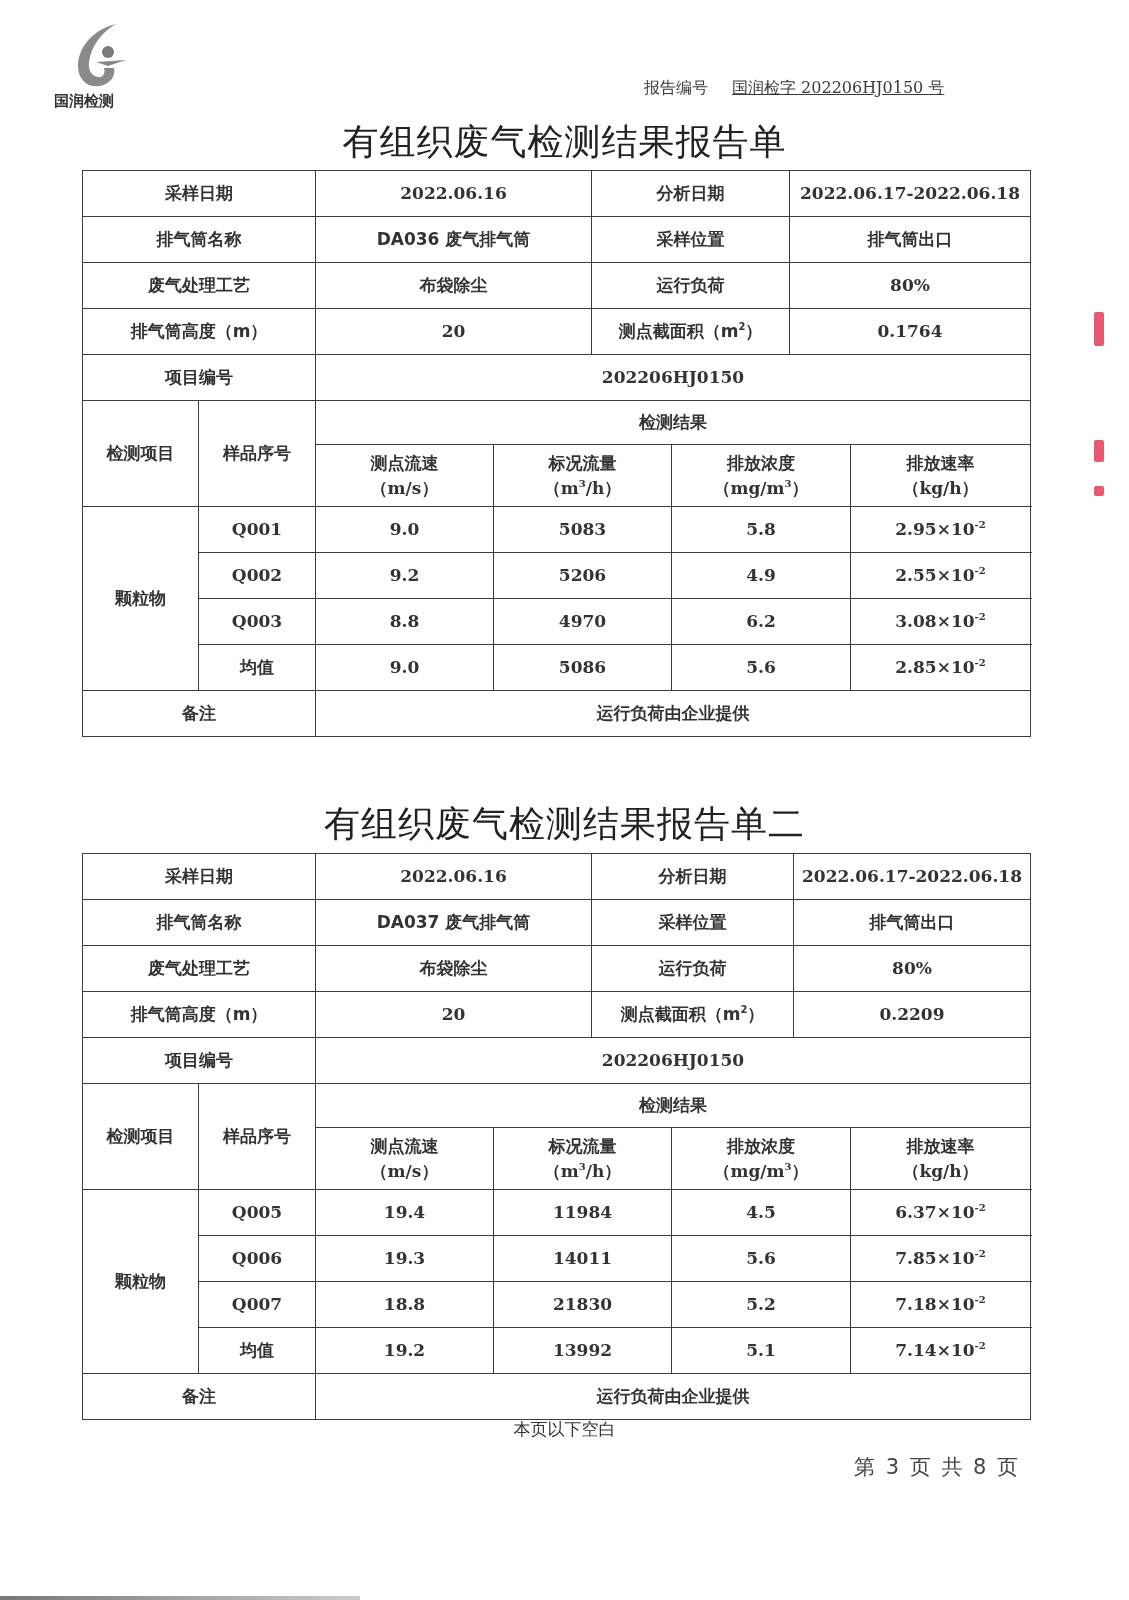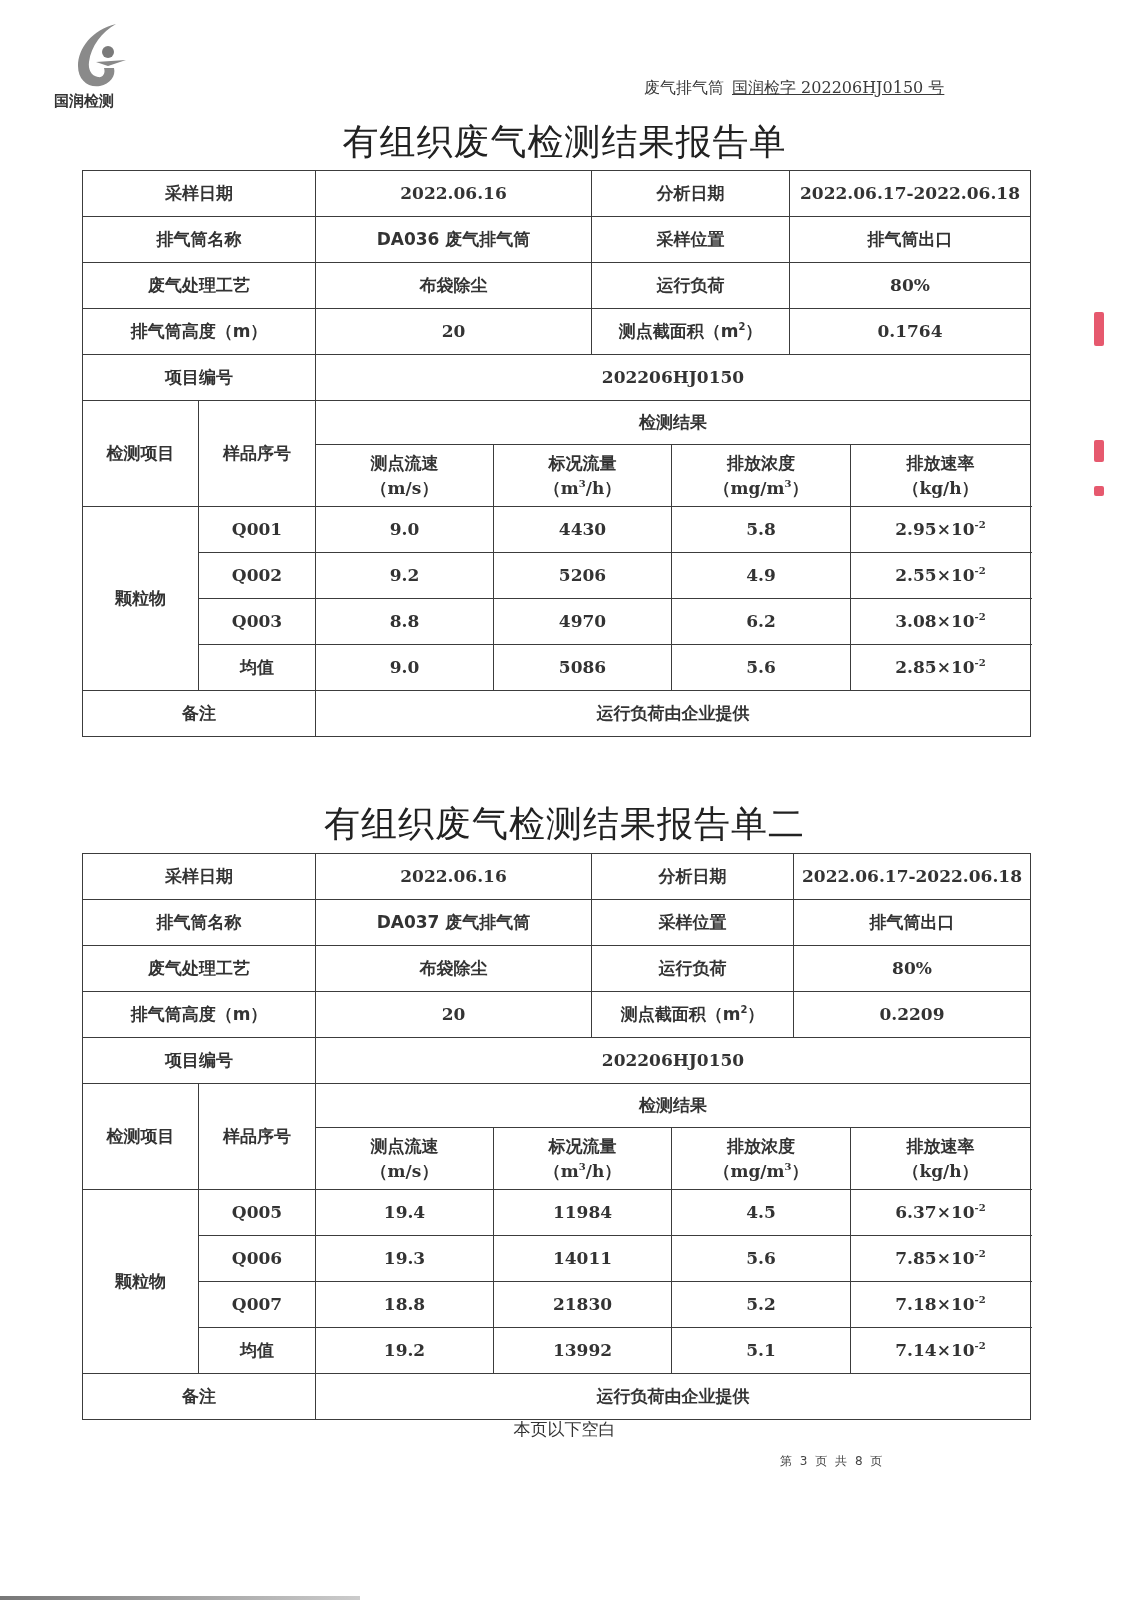--- a/index.html
+++ b/index.html
@@ -10,60 +10,60 @@
   }
   .logo { position: absolute; left: 50px; top: 22px; width: 100px; height: 95px; }
   .logo svg { position: absolute; left: 14px; top: 0; }
   .logo-text {
     position: absolute; left: 4px; top: 70px; font-family: "DejaVu Sans", sans-serif;
     font-size: 15px; font-weight: bold; color: #333; letter-spacing: 0px; white-space: nowrap;
   }
   .report-no {
     position: absolute; left: 644px; top: 78px; font-size: 16px; color: #3a3a3a; white-space: nowrap;
   }
-  .report-no .val { text-decoration: underline; margin-left: 8px; }
+  .report-no .val { text-decoration: underline; margin-left: 24px; }
   .doc-title {
     position: absolute; left: 0; width: 1129px; text-align: center;
     font-family: "DejaVu Sans", sans-serif; font-size: 36px; color: #222; letter-spacing: 1px;
   }
   table.rpt {
     position: absolute; border-collapse: collapse; table-layout: fixed;
     font-size: 17px; color: #333; font-weight: bold;
   }
   table.rpt td {
     border: 1.5px solid #3c3c3c; text-align: center; vertical-align: middle;
     padding: 0; line-height: 1.45;
   }
   table.rpt td.lbl { font-family: "DejaVu Sans", sans-serif; font-size: 17px; }
   sup { font-size: 10px; vertical-align: super; line-height: 0; }
   .blank-note {
     position: absolute; left: 0; width: 1129px; top: 1418px; text-align: center;
     font-family: "DejaVu Sans", sans-serif; font-size: 17px; color: #333;
   }
   .page-no {
-    position: absolute; left: 780px; top: 1453px; font-size: 12px; color: #444;
+    position: absolute; left: 854px; top: 1453px; font-size: 21px; color: #444;
     font-family: "DejaVu Sans", sans-serif; word-spacing: 4px;
   }
   .stamp { position: absolute; left: 1094px; width: 10px; background: #e0304a; opacity: .8; border-radius: 2px; }
   .scan-edge { position: absolute; left: 0; top: 1596px; width: 360px; height: 4px; background: linear-gradient(90deg,#777,#ccc); }
 </style>
 </head>
 <body>
 
 <div class="logo">
   <svg width="70" height="68" viewBox="0 0 70 68">
     <path d="M52 2 C28 8 14 26 14 44 C14 58 24 66 36 64 C46 62 52 54 50 46 L40 46 C42 52 38 56 34 55 C27 54 24 47 25 40 C27 24 38 10 52 2 Z" fill="#8a8a8a"></path>
     <circle cx="44" cy="30" r="6" fill="#7a7a7a"></circle>
     <path d="M32 40 L62 38 L44 44 Z" fill="#888"></path>
   </svg>
   <div class="logo-text">国润检测</div>
 </div>
 
 <div class="report-no">
-  <span>废气排气筒</span><span class="val">国润检字 202206HJ0150 号</span>
+  <span>报告编号</span><span class="val">国润检字 202206HJ0150 号</span>
 </div>
 
 <div class="doc-title" style="top:118px;">有组织废气检测结果报告单</div>
 
 <table class="rpt" style="left:82px; top:170px; width:948px;">
   <colgroup>
     <col style="width:116px">
       <col style="width:117px">
       <col style="width:178px">
       <col style="width:98px">
@@ -121,21 +121,21 @@
         </td>
     <td colspan="2">
           <div>排放速率</div>
           <div>（kg/h）</div>
         </td>
   </tr>
   <tr style="height:46px">
     <td rowspan="4" class="lbl">颗粒物</td>
     <td>Q001</td>
     <td>9.0</td>
-    <td colspan="2">4430</td>
+    <td colspan="2">5083</td>
     <td colspan="2">5.8</td>
     <td colspan="2"><span>2.95×10</span><sup>-2</sup></td>
   </tr>
   <tr style="height:46px">
     <td>Q002</td>
     <td>9.2</td>
     <td colspan="2">5206</td>
     <td colspan="2">4.9</td>
     <td colspan="2"><span>2.55×10</span><sup>-2</sup></td>
   </tr>

